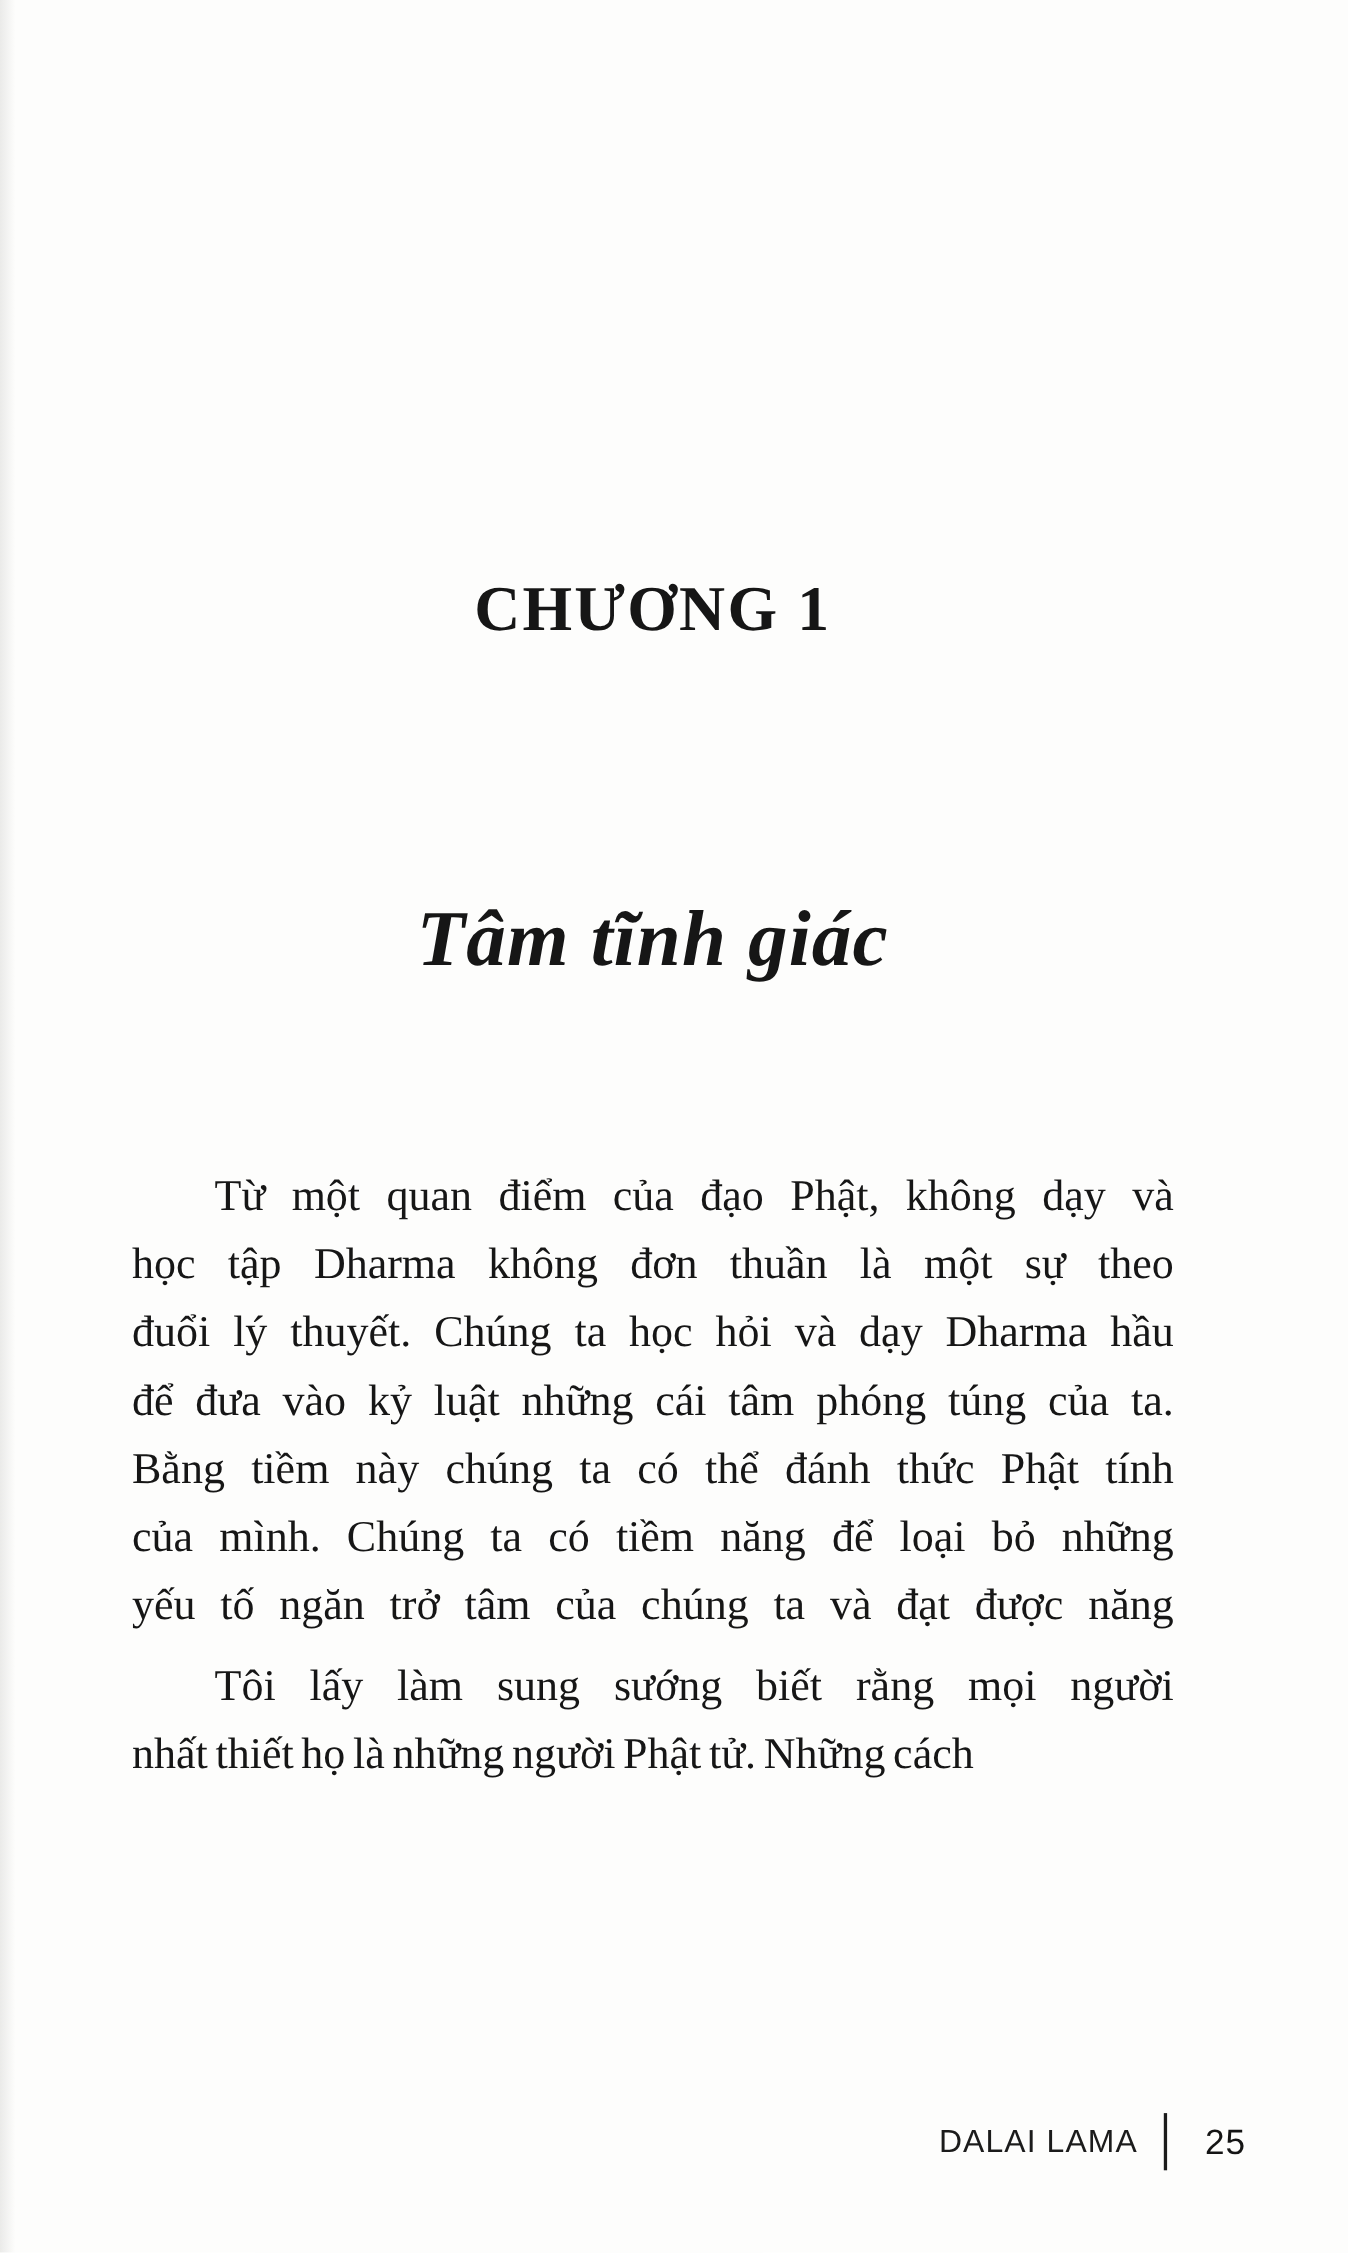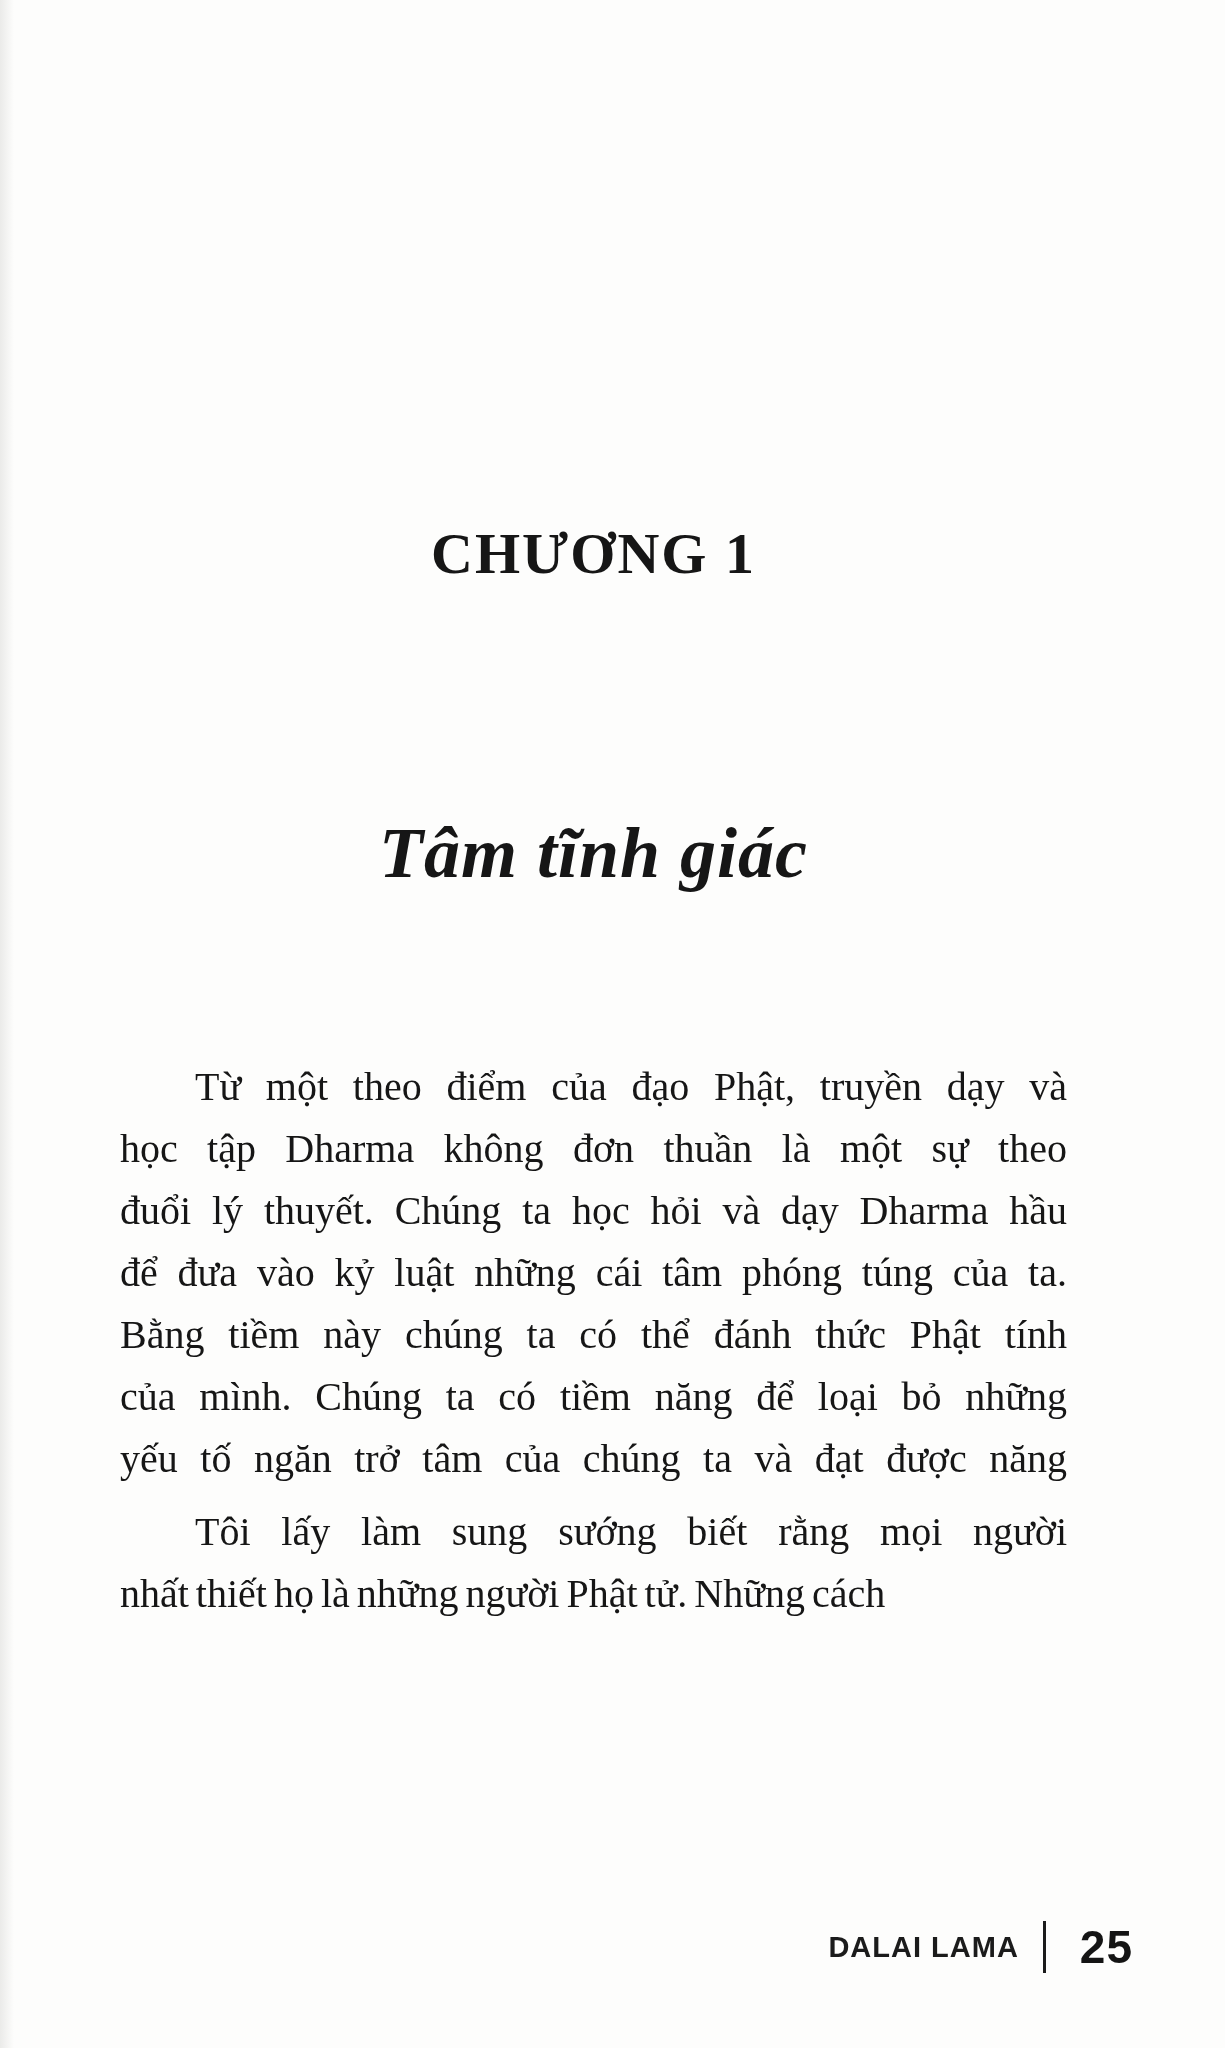--- a/index.html
+++ b/index.html
@@ -62,51 +62,51 @@
     position: absolute;
     top: 1918px;
     right: 92px;
     height: 58px;
     display: flex;
     align-items: center;
     font-family: "Liberation Sans", "DejaVu Sans", sans-serif;
   }
   .footer-author {
     font-size: 29px;
-    font-weight: 700;
+    font-weight: 400;
     letter-spacing: 1px;
     color: #1b1b1b;
   }
   .footer-divider {
     width: 3px;
     height: 52px;
     background: #1b1b1b;
     margin-left: 24px;
     margin-right: 34px;
   }
   .footer-page-number {
-    font-size: 46px;
-    font-weight: 700;
+    font-size: 32px;
+    font-weight: 400;
     color: #141414;
     letter-spacing: 1px;
   }
 </style>
 </head>
 <body>
 
 <div class="page" style="background: rgb(253, 253, 252); color: rgb(22, 22, 22);">
   <div class="edge-shadow"></div>
 
   <div class="chapter-label">CHƯƠNG 1</div>
 
   <div class="chapter-title">Tâm tĩnh giác</div>
 
   <div class="body-text">
       <div class="para">
-        <div class="line first">Từ một theo điểm của đạo Phật, truyền dạy và</div>
+        <div class="line first">Từ một quan điểm của đạo Phật, không dạy và</div>
         <div class="line">học tập Dharma không đơn thuần là một sự theo</div>
         <div class="line">đuổi lý thuyết. Chúng ta học hỏi và dạy Dharma hầu</div>
         <div class="line">để đưa vào kỷ luật những cái tâm phóng túng của ta.</div>
         <div class="line">Bằng tiềm này chúng ta có thể đánh thức Phật tính</div>
         <div class="line">của mình. Chúng ta có tiềm năng để loại bỏ những</div>
         <div class="line">yếu tố ngăn trở tâm của chúng ta và đạt được năng</div>
       </div>
       <div class="para">
         <div class="line first">Tôi lấy làm sung sướng biết rằng mọi người</div>
         <div class="line last">nhất thiết họ là những người Phật tử. Những cách</div>

